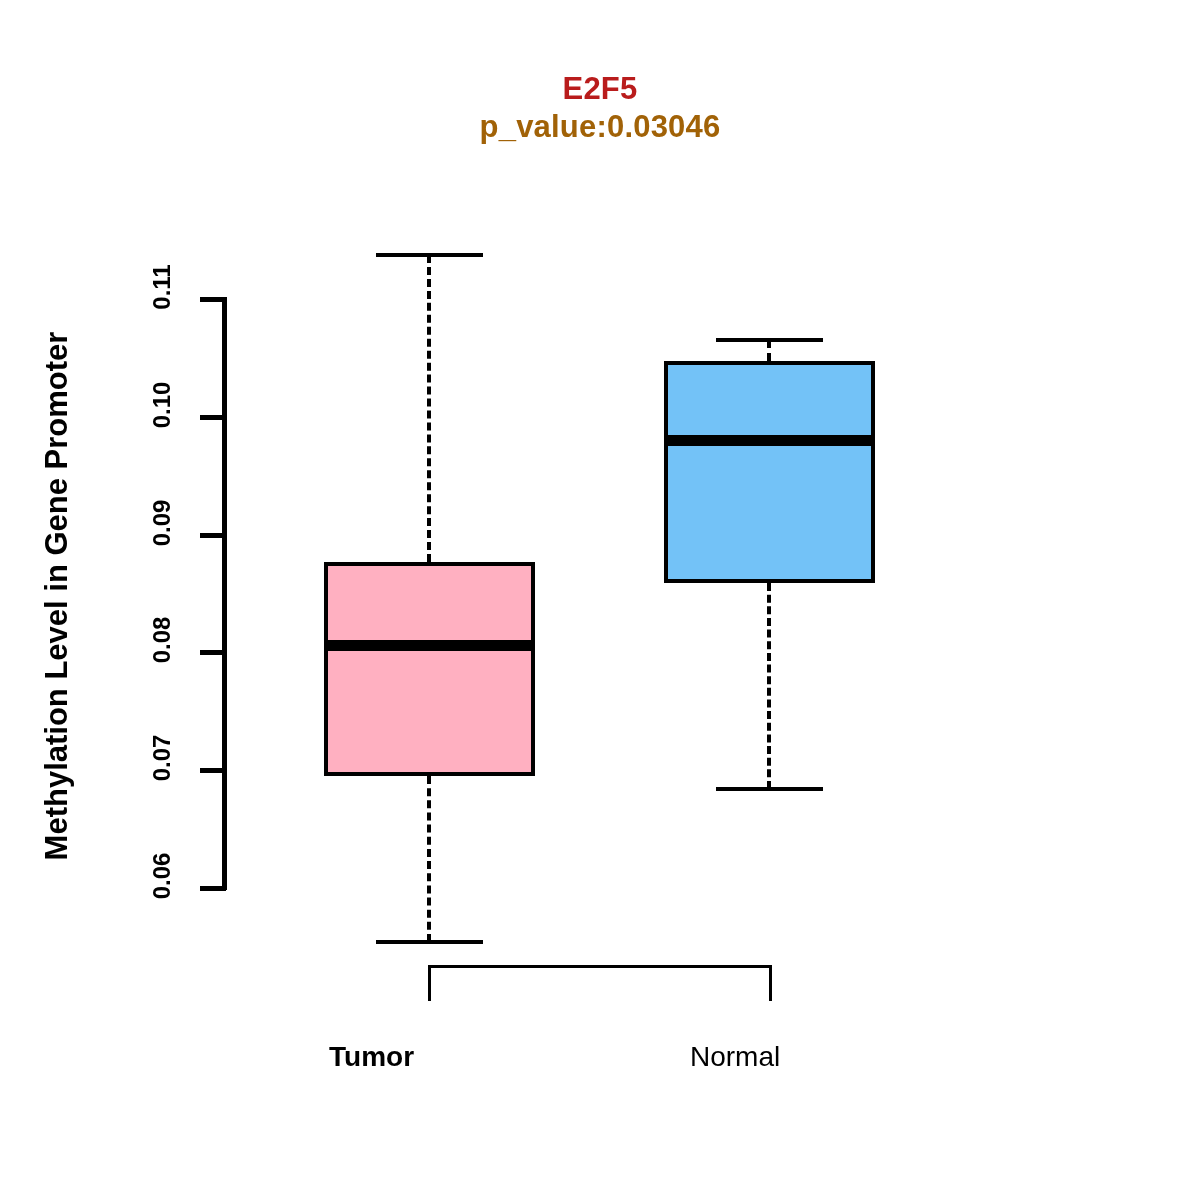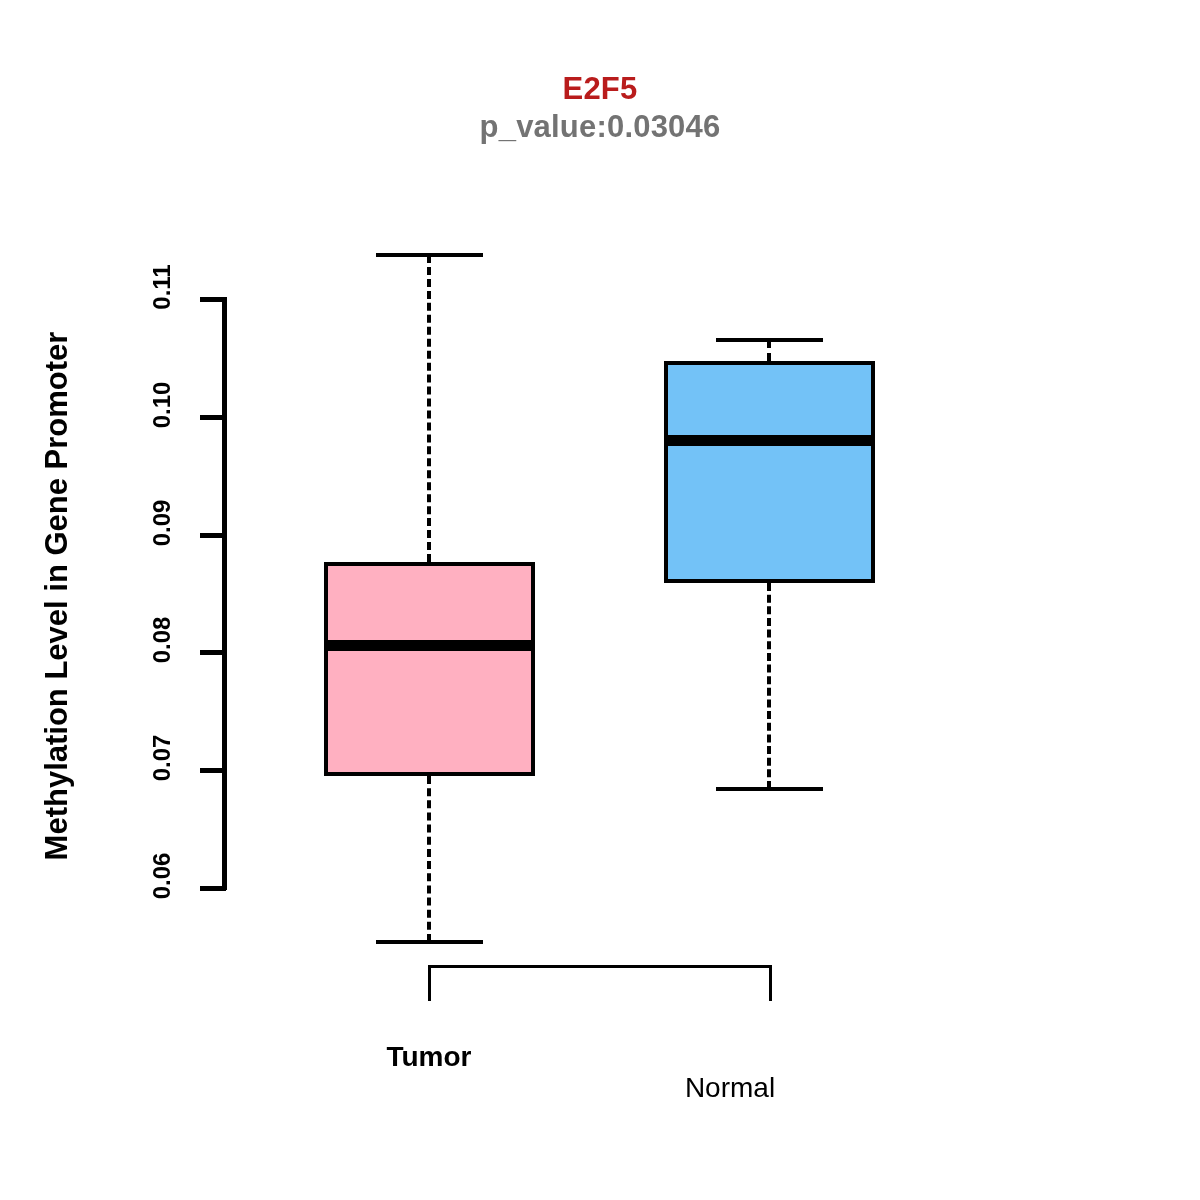--- a/index.html
+++ b/index.html
@@ -27,21 +27,21 @@
     display: block;
     font-size: 31px;
     font-weight: bold;
     color: #b91c1c;
     letter-spacing: 0.2px;
   }
   .title-sub {
     display: block;
     font-size: 31px;
     font-weight: bold;
-    color: #737373;
+    color: #a16207;
     letter-spacing: 0.2px;
   }
   .ylab {
     position: absolute;
     left: -343px;
     top: 578px;
     width: 800px;
     text-align: center;
     font-size: 31px;
     font-weight: bold;
@@ -62,21 +62,21 @@
     width: 90px;
   }
   .axis-line {
     position: absolute;
     background: #000;
   }
   .xtick-label {
     position: absolute;
     font-size: 28px;
     color: #000;
-    text-align: center;
+    text-align: left;
     white-space: nowrap;
   }
   .xtick-label.bold { font-weight: bold; }
   .box {
     position: absolute;
     border: 4px solid #000;
     box-sizing: border-box;
   }
   .median {
     position: absolute;
@@ -149,15 +149,15 @@
 
   <div class="box" style="left: 663.5px; top: 361.434px; width: 211px; height: 221.464px; background: rgb(115, 194, 247);"></div>
 
   <div class="median" style="left: 663.5px; top: 435.36px; width: 211px; height: 11px;"></div>
 
   <div class="bracket-top" style="left:428px; top:965px; width:344px;"></div>
   <div class="bracket-leg" style="left:428px; top:965px; height:36px;"></div>
   <div class="bracket-leg" style="left:769px; top:965px; height:36px;"></div>
 
   <div class="xtick-label bold" style="left:329px; top:1041px; width:200px;">Tumor</div>
-  <div class="xtick-label" style="left:630px; top:1041px; width:200px;margin-top:31px;">Normal</div>
+  <div class="xtick-label" style="left:690px; top:1041px; width:200px;">Normal</div>
 
 </div>
 
 </body></html>

